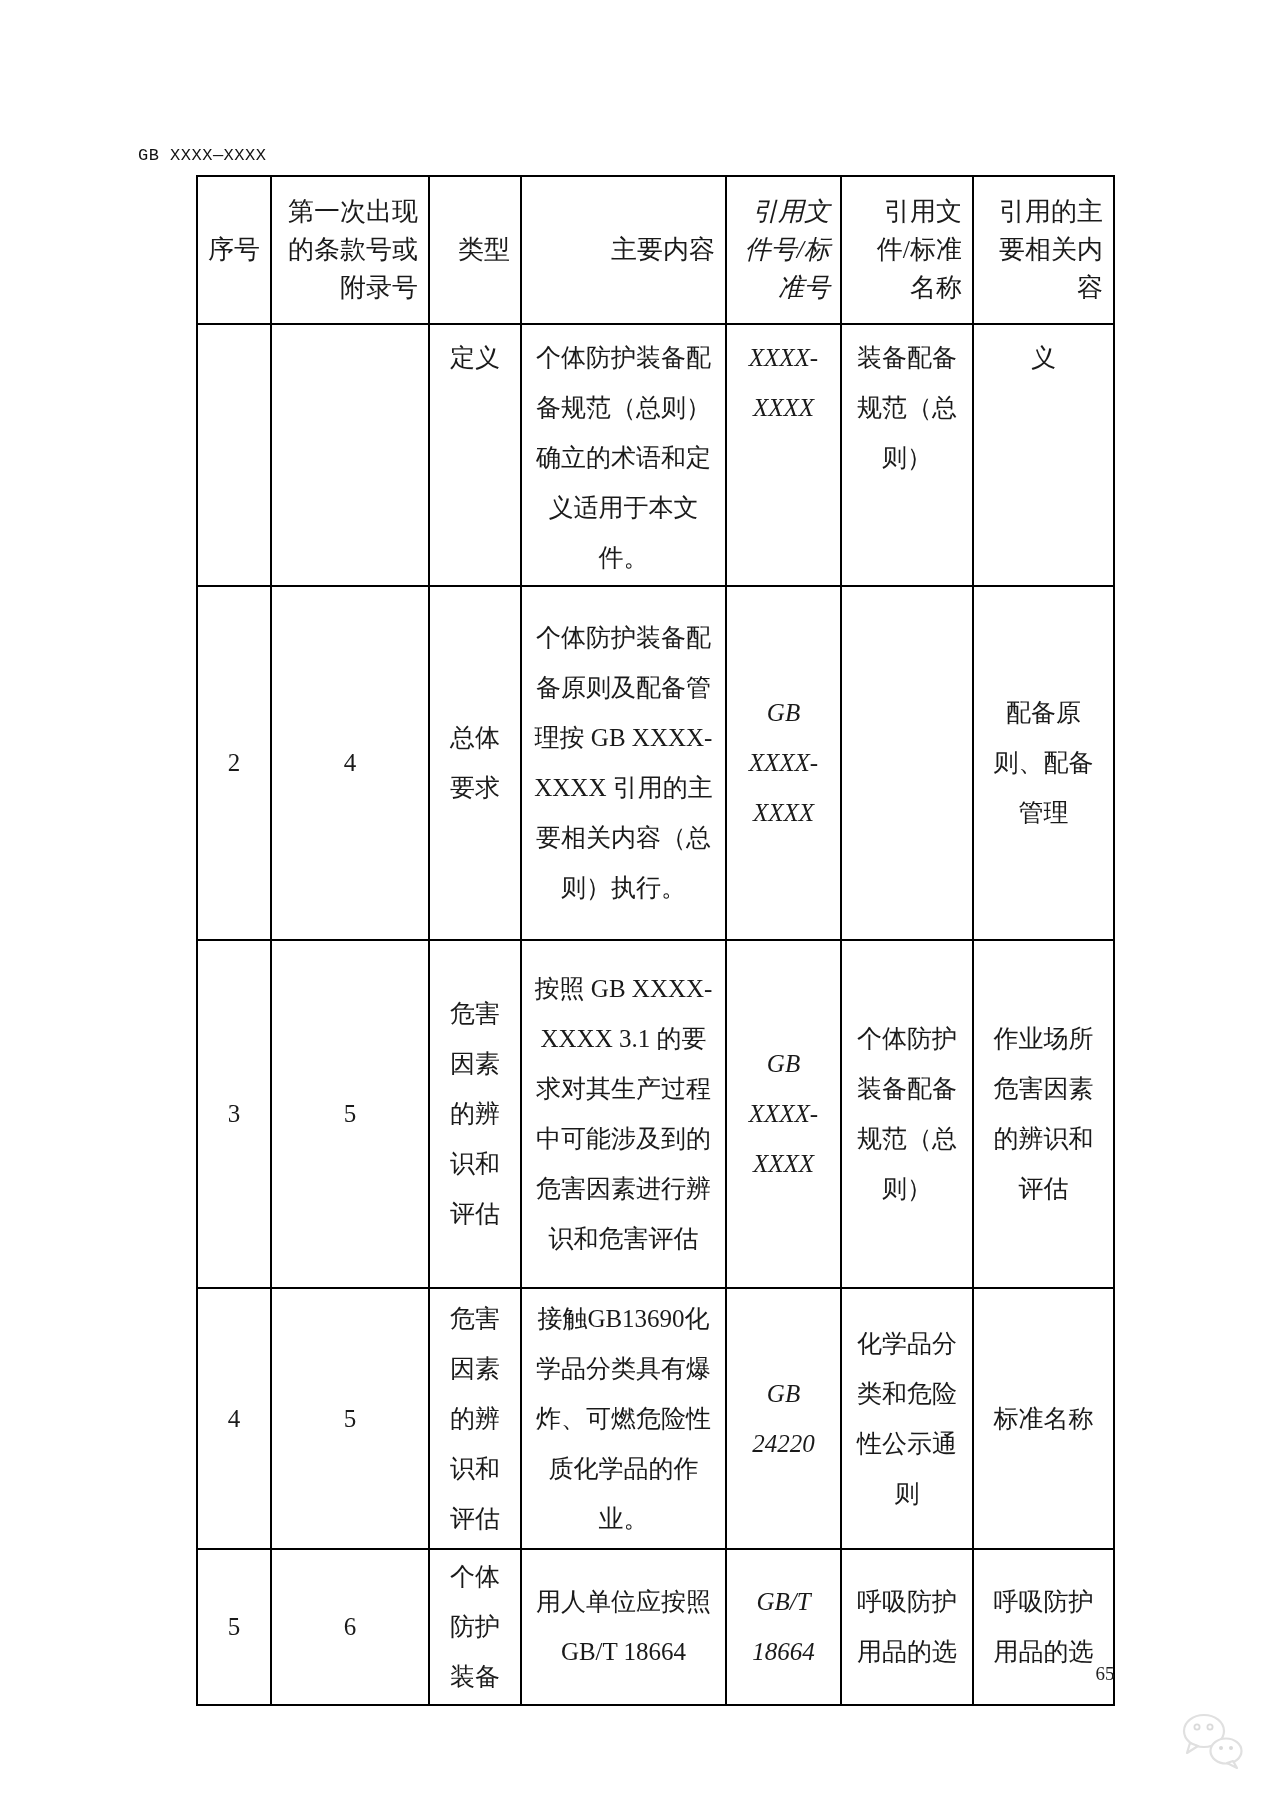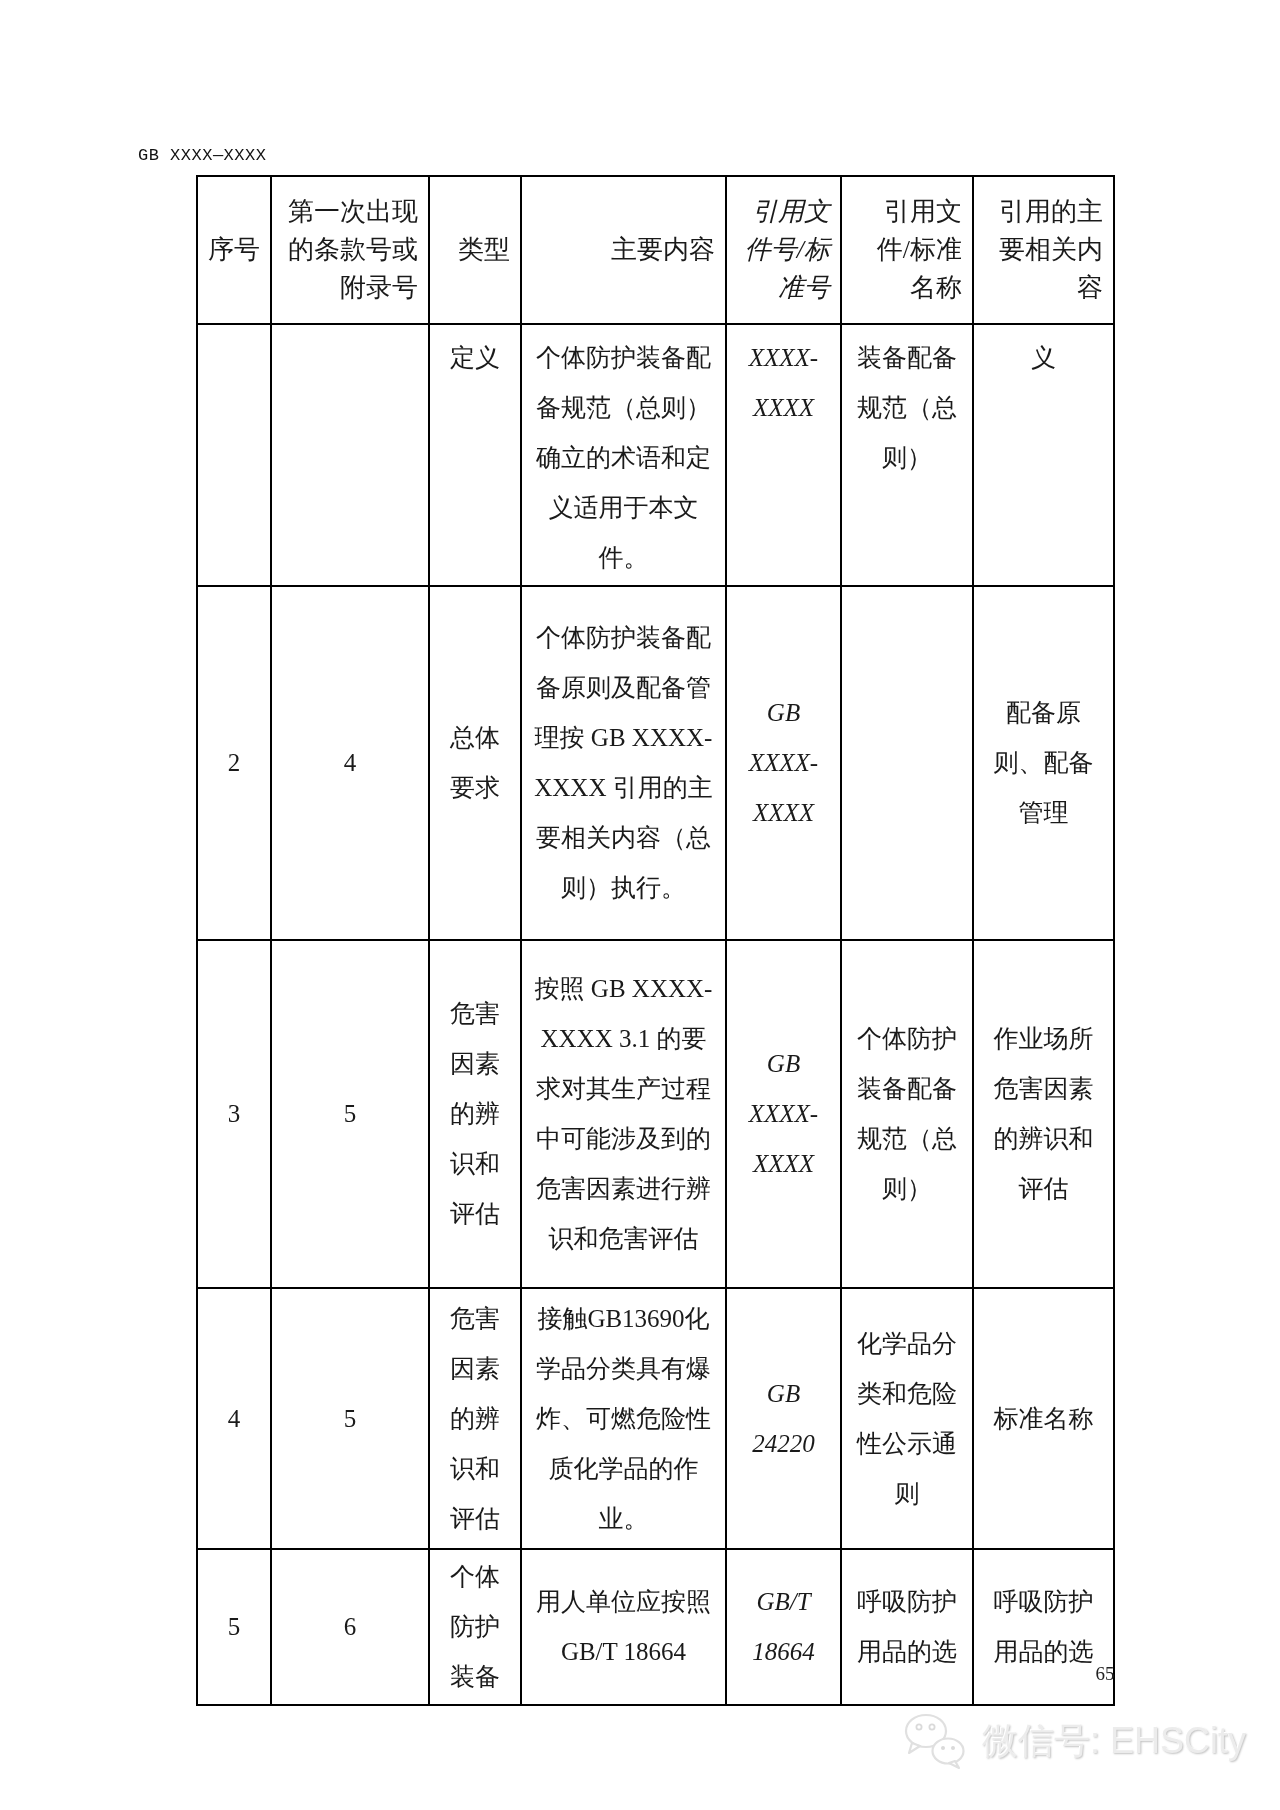--- a/index.html
+++ b/index.html
@@ -176,16 +176,15 @@
         <g fill="none" stroke="#dadada" stroke-width="1.8">
           <circle cx="17" cy="15" r="2.6"></circle>
           <circle cx="30" cy="15" r="2.6"></circle>
         </g>
         <g fill="#dadada">
           <circle cx="41" cy="36" r="2"></circle>
           <circle cx="51" cy="36" r="2"></circle>
         </g>
       </svg>
     </span>
-    <span class="label">微信号: EHSCity</span>
   </div>
 
 </div>
 
 </body></html>

